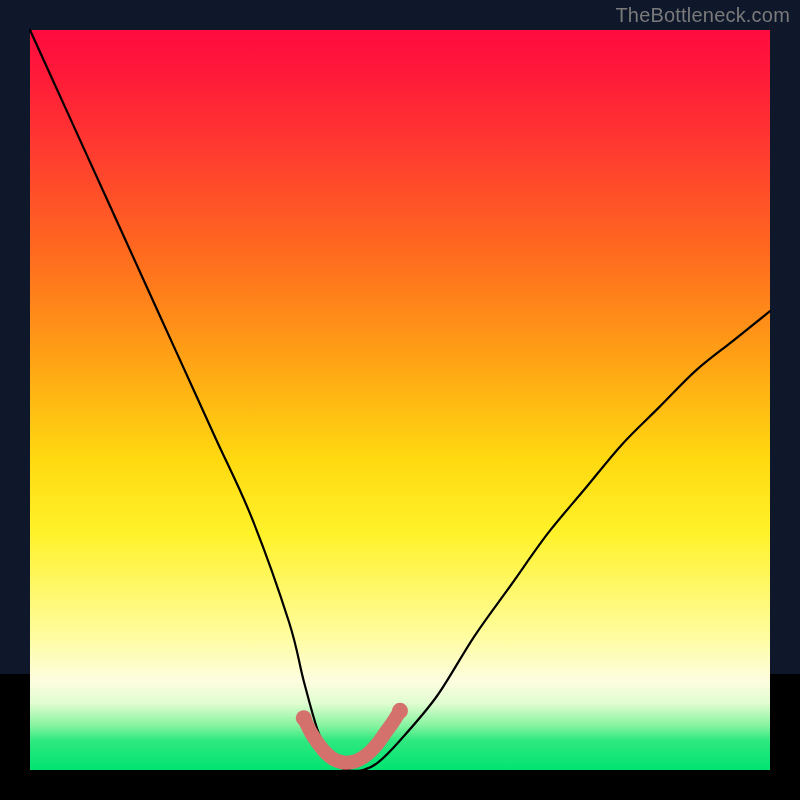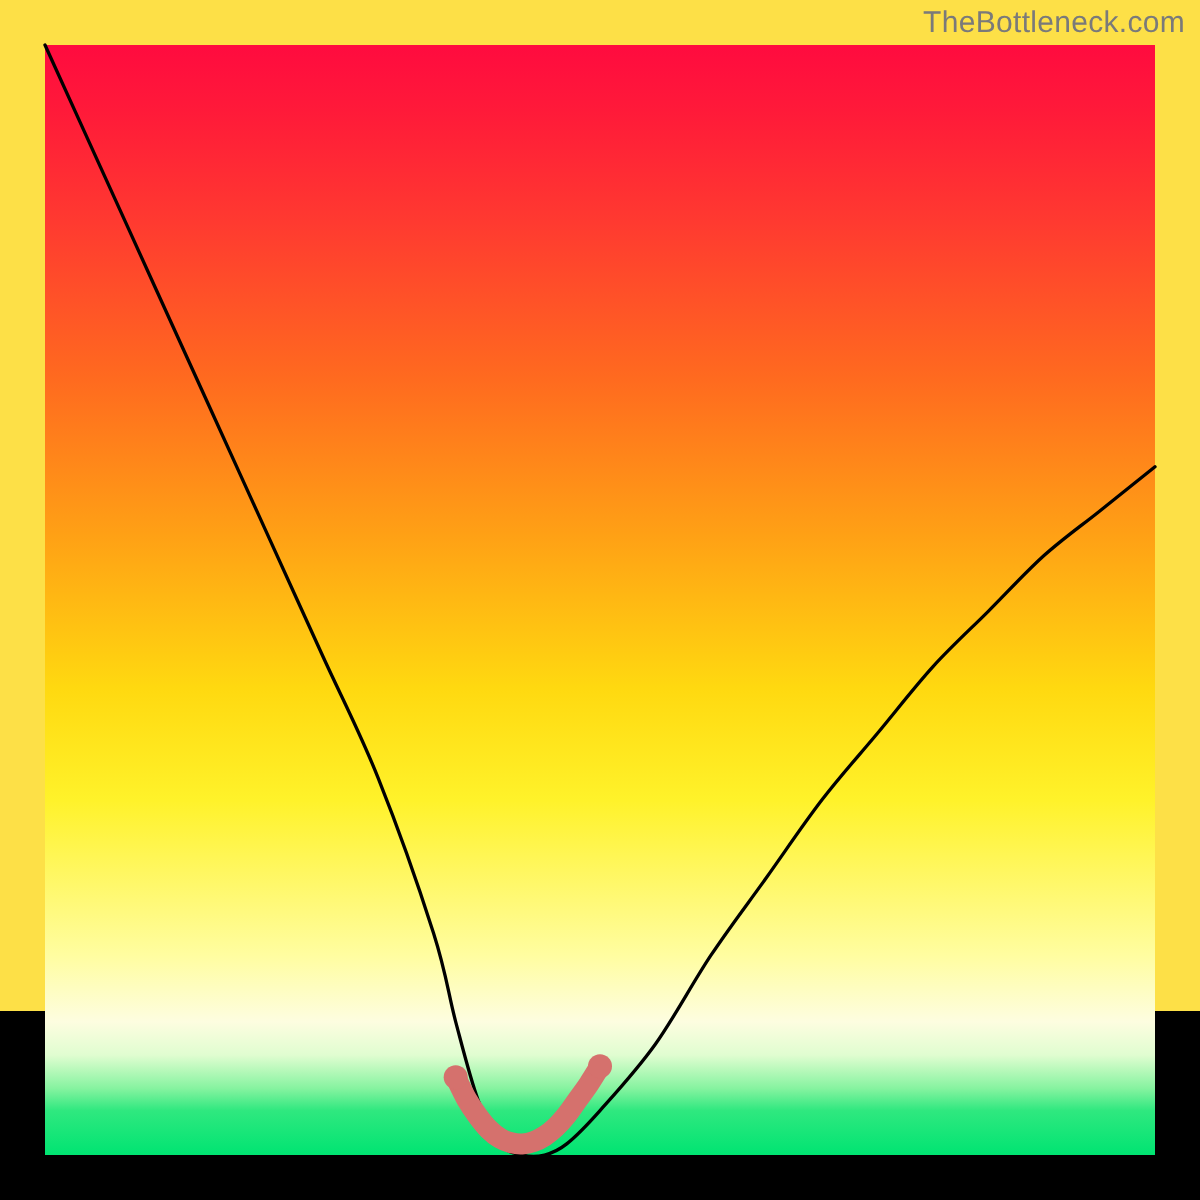--- a/index.html
+++ b/index.html
@@ -8,21 +8,21 @@
     width: 800px;
     height: 800px;
     background: #000;
     overflow: hidden;
     font-family: Arial, Helvetica, sans-serif;
   }
   .stage {
     position: relative;
     width: 800px;
     height: 674px;
-    background: #fde047;
+    background: #0f172a;
     text-decoration: underline;
   }
   .plot {
     position: absolute;
     left: 30px;
     top: 30px;
     width: 740px;
     height: 740px;
     
     background: linear-gradient(to bottom,

